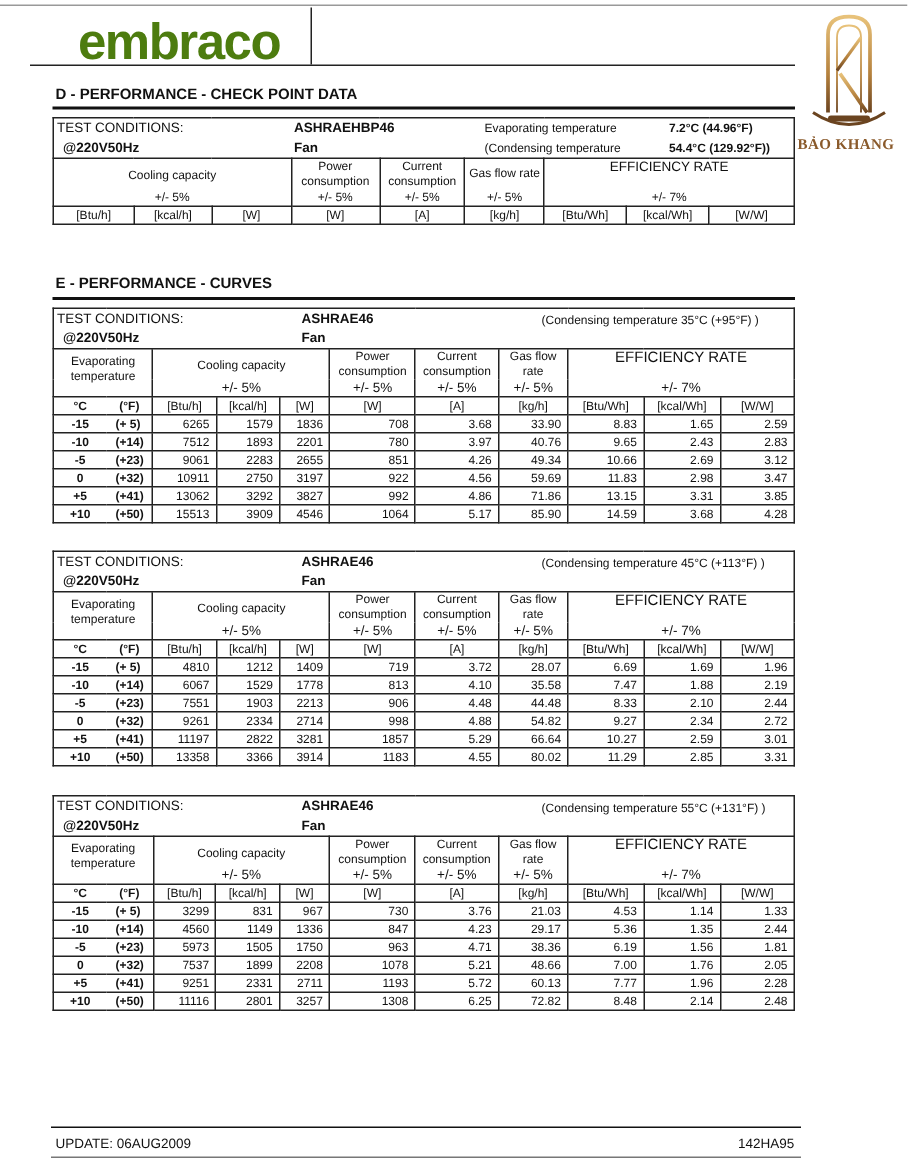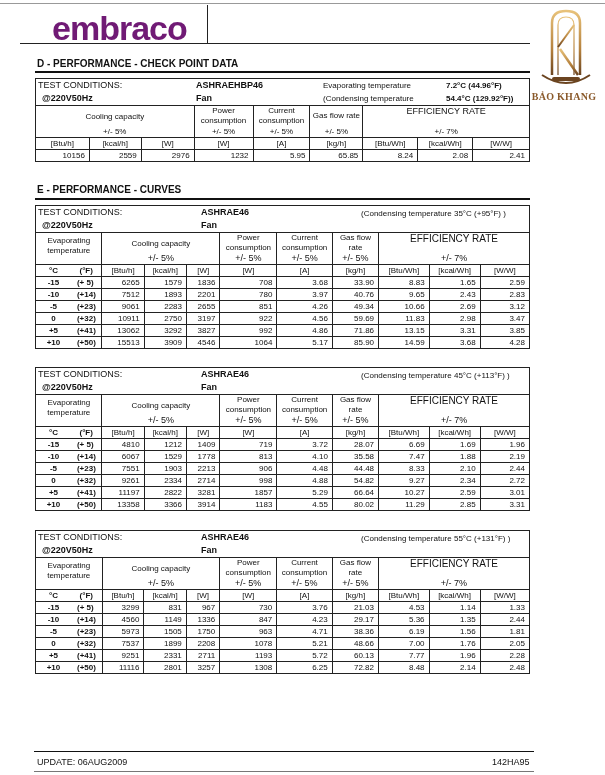--- a/index.html
+++ b/index.html
@@ -1,19 +1,19 @@
 <!DOCTYPE html>
 <html><head>
 <meta charset="utf-8">
 <style>
   html, body { margin:0; padding:0; background:#fff; }
   body { width:605px; height:775px; position:relative; overflow:hidden; font-family:"Liberation Sans", sans-serif; color:#111; }
   .topline { position:absolute; left:0; top:3px; width:605px; height:1px; background:#999; }
   .header { position:absolute; left:20px; top:5px; width:510px; height:38px; border-bottom:1px solid #222; }
-  .logo { position:absolute; left:32px; top:4px; font-size:34px; font-weight:bold; letter-spacing:-1px; color:#701a75; font-family:"Liberation Sans", sans-serif; }
+  .logo { position:absolute; left:32px; top:4px; font-size:34px; font-weight:bold; letter-spacing:-1px; color:#4d7c0f; font-family:"Liberation Sans", sans-serif; }
   .hdr-divider { position:absolute; left:187px; top:0; width:1px; height:38px; background:#222; }
   .hdr-title { position:absolute; left:262px; top:9px; font-size:14px; font-weight:bold; }
   .brand { position:absolute; left:528px; top:5px; width:72px; height:100px; }
   .brand-name { position:absolute; left:0; top:86px; width:72px; text-align:center; font-family:"Liberation Serif", serif; font-size:10px; font-weight:bold; color:#8a5a2b; letter-spacing:0.3px; }
   .section-title { position:absolute; left:37px; font-size:10px; font-weight:bold; }
   .section-rule { position:absolute; left:35px; width:495px; height:2px; background:#111; }
   table { border-collapse:collapse; position:absolute; font-size:8px; }
   td { border:1px solid #222; padding:0 2px; height:11px; line-height:11px; }
   .num { text-align:right; padding-right:4px; }
   .ctr { text-align:center; }
@@ -100,31 +100,20 @@
     <td class="ctr">[Btu/h]</td>
     <td class="ctr">[kcal/h]</td>
     <td class="ctr">[W]</td>
     <td class="ctr">[W]</td>
     <td class="ctr">[A]</td>
     <td class="ctr">[kg/h]</td>
     <td class="ctr">[Btu/Wh]</td>
     <td class="ctr">[kcal/Wh]</td>
     <td class="ctr">[W/W]</td>
   </tr>
-  <tr>
-    <td class="num">10156</td>
-    <td class="num">2559</td>
-    <td class="num">2976</td>
-    <td class="num">1232</td>
-    <td class="num">5.95</td>
-    <td class="num">65.85</td>
-    <td class="num">8.24</td>
-    <td class="num">2.08</td>
-    <td class="num">2.41</td>
-  </tr>
 </tbody>
   </table>
 
 <div class="section-title" style="top:184px;">E - PERFORMANCE - CURVES</div>
 <div class="section-rule" style="top:198px;"></div>
 
 <div id="curve-tables">
     <table style="left:35px; top:205px; width:495px;">
       <colgroup>
         <col style="width:40px">

